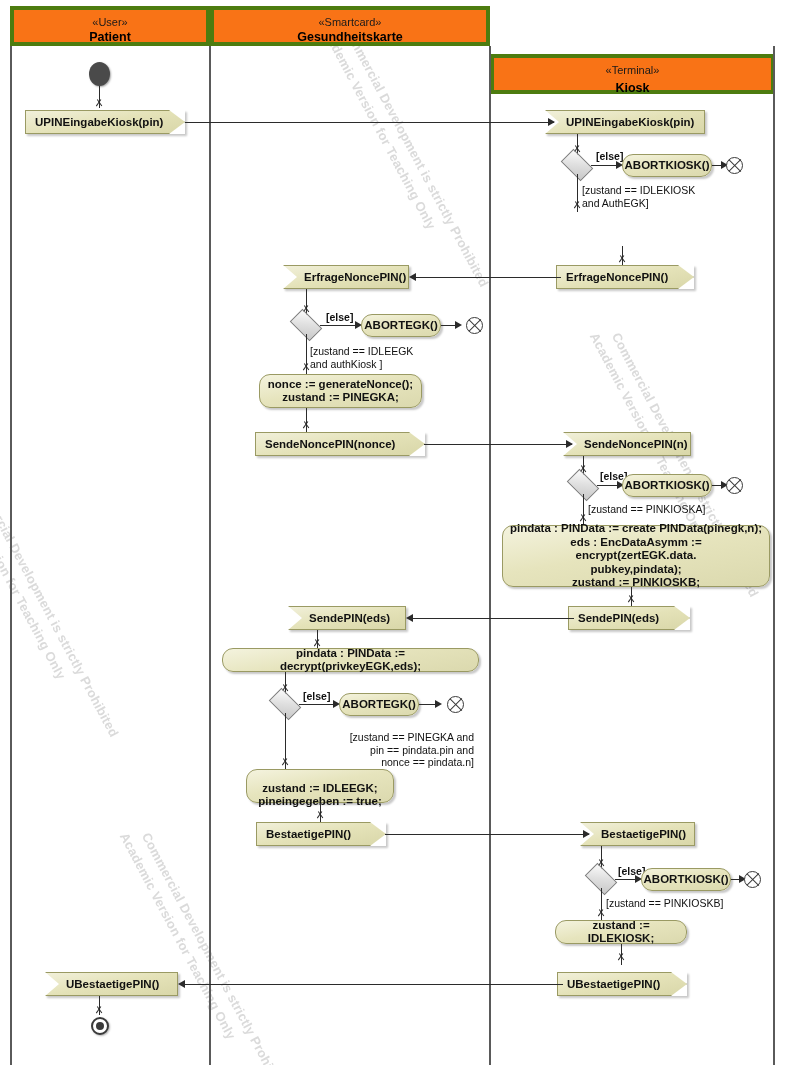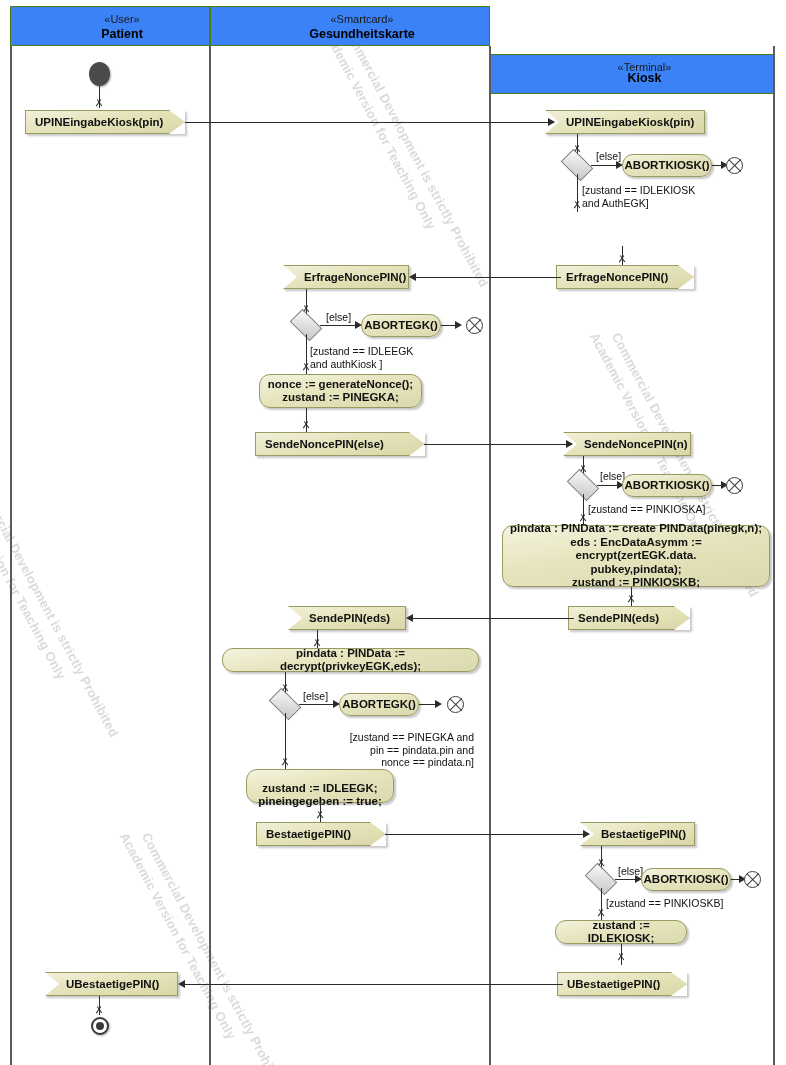--- a/index.html
+++ b/index.html
@@ -4,21 +4,21 @@
 <style>
   html,body{margin:0;padding:0;background:#ffffff;}
   body{font-family:"Liberation Sans","DejaVu Sans",sans-serif;}
   #canvas{position:relative;width:786px;height:1065px;background:#fff;overflow:hidden;}
 
   
   .wm{position:absolute;color:#bdbdbd;opacity:.55;font-size:13px;font-weight:700;
       white-space:nowrap;transform-origin:0 0;pointer-events:none;letter-spacing:.2px;}
 
   
-  .lane-head{position:absolute;border:1px solid #4d7c0f;background:#3b82f6;box-sizing:border-box;padding-left:12px;}
+  .lane-head{position:absolute;border:4px solid #4d7c0f;background:#f97316;box-sizing:border-box;}
   .lane-body{position:absolute;border:2px solid #5a5a5a;border-top:none;background:transparent;box-sizing:border-box;}
   .lane-sep{position:absolute;width:2px;background:#5a5a5a;}
   .lane-stereo{position:absolute;width:100%;text-align:center;font-size:11px;color:#1a1a1a;}
   .lane-title{position:absolute;width:100%;text-align:center;font-size:12.5px;font-weight:700;color:#000;}
 
   
   .node{position:absolute;box-sizing:border-box;}
 
   .init-node{border-radius:50%;background:#4a4a4a;box-shadow:1px 1px 2px rgba(0,0,0,.35);}
 
@@ -63,21 +63,21 @@
   .arw{position:absolute;width:0;height:0;}
   .arw.left{border-top:4px solid transparent;border-bottom:4px solid transparent;border-right:7px solid #2b2b2b;}
   .arw.right{border-top:4px solid transparent;border-bottom:4px solid transparent;border-left:7px solid #2b2b2b;}
   
   .oarw{position:absolute;width:8px;height:8px;}
   .oarw::before,.oarw::after{content:"";position:absolute;width:8px;height:1.2px;background:#2b2b2b;left:0;top:3px;}
   .oarw.down::before{transform:rotate(55deg) translate(-2px,-2px);}
   .oarw.down::after{transform:rotate(125deg) translate(-2px,2px);}
 
   .guard{position:absolute;font-size:10.5px;color:#111;line-height:12.5px;white-space:pre;text-align:center;}
-  .guard.lft{text-align:right;}
+  .guard.lft{text-align:right;font-weight:bold;}
 </style>
 </head>
 <body>
 
 <div id="canvas">
 
   <div class="wm" style="left:330px;top:20px;transform:rotate(62deg);">Academic Version for Teaching Only</div>
   <div class="wm" style="left:352px;top:20px;transform:rotate(62deg);">Commercial Development is strictly Prohibited</div>
   <div class="wm" style="left:600px;top:330px;transform:rotate(62deg);">Academic Version for Teaching Only</div>
   <div class="wm" style="left:622px;top:330px;transform:rotate(62deg);">Commercial Development is strictly Prohibited</div>
@@ -89,21 +89,21 @@
   <div class="lane-head" style="left:10px;top:6px;width:200px;height:40px;">
     <div class="lane-stereo" style="top:6px;">«User»</div>
     <div class="lane-title" style="top:20px;">Patient</div>
   </div>
   <div class="lane-head" style="left:210px;top:6px;width:280px;height:40px;">
     <div class="lane-stereo" style="top:6px;">«Smartcard»</div>
     <div class="lane-title" style="top:20px;">Gesundheitskarte</div>
   </div>
   <div class="lane-head" style="left:490px;top:6px;width:285px;height:40px;margin-top:48px;">
     <div class="lane-stereo" style="top:6px;">«Terminal»</div>
-    <div class="lane-title" style="top:16px;">Kiosk</div>
+    <div class="lane-title" style="top:23px;">Kiosk</div>
   </div>
 
   <div class="lane-body" style="left:10px;top:46px;width:765px;height:1025px;"></div>
   <div class="lane-sep" style="left:209px;top:46px;height:1019px;"></div>
   <div class="lane-sep" style="left:489px;top:46px;height:1019px;"></div>
 
   <div class="node init-node" style="left:89px;top:62px;width:21px;height:24px;"></div>
   <div class="ln v" style="left:99px;top:86px;height:22px;"></div>
   <div class="oarw down" style="left:95px;top:102px;"></div>
 
@@ -144,21 +144,21 @@
   <div class="oarw down" style="left:302px;top:366px;"></div>
 
   <div class="node action" style="left:259px;top:374px;width:163px;height:34px;">
     <span style="white-space:pre-line;">nonce := generateNonce();
 zustand := PINEGKA;</span>
   </div>
   <div class="ln v" style="left:306px;top:408px;height:26px;"></div>
   <div class="oarw down" style="left:302px;top:424px;"></div>
 
   <div class="sig send" style="left:255px;top:432px;width:170px;height:24px;">
-    <div class="body">SendeNoncePIN(else)</div>
+    <div class="body">SendeNoncePIN(nonce)</div>
   </div>
 
   <div class="sig recv" style="left:288px;top:606px;width:118px;height:24px;">
     <div class="body">SendePIN(eds)</div>
   </div>
   <div class="ln v" style="left:317px;top:630px;height:18px;"></div>
   <div class="oarw down" style="left:313px;top:642px;"></div>
 
   <div class="node action" style="left:222px;top:648px;width:257px;height:24px;">pindata : PINData := decrypt(privkeyEGK,eds);</div>
   <div class="ln v" style="left:285px;top:672px;height:24px;"></div>

